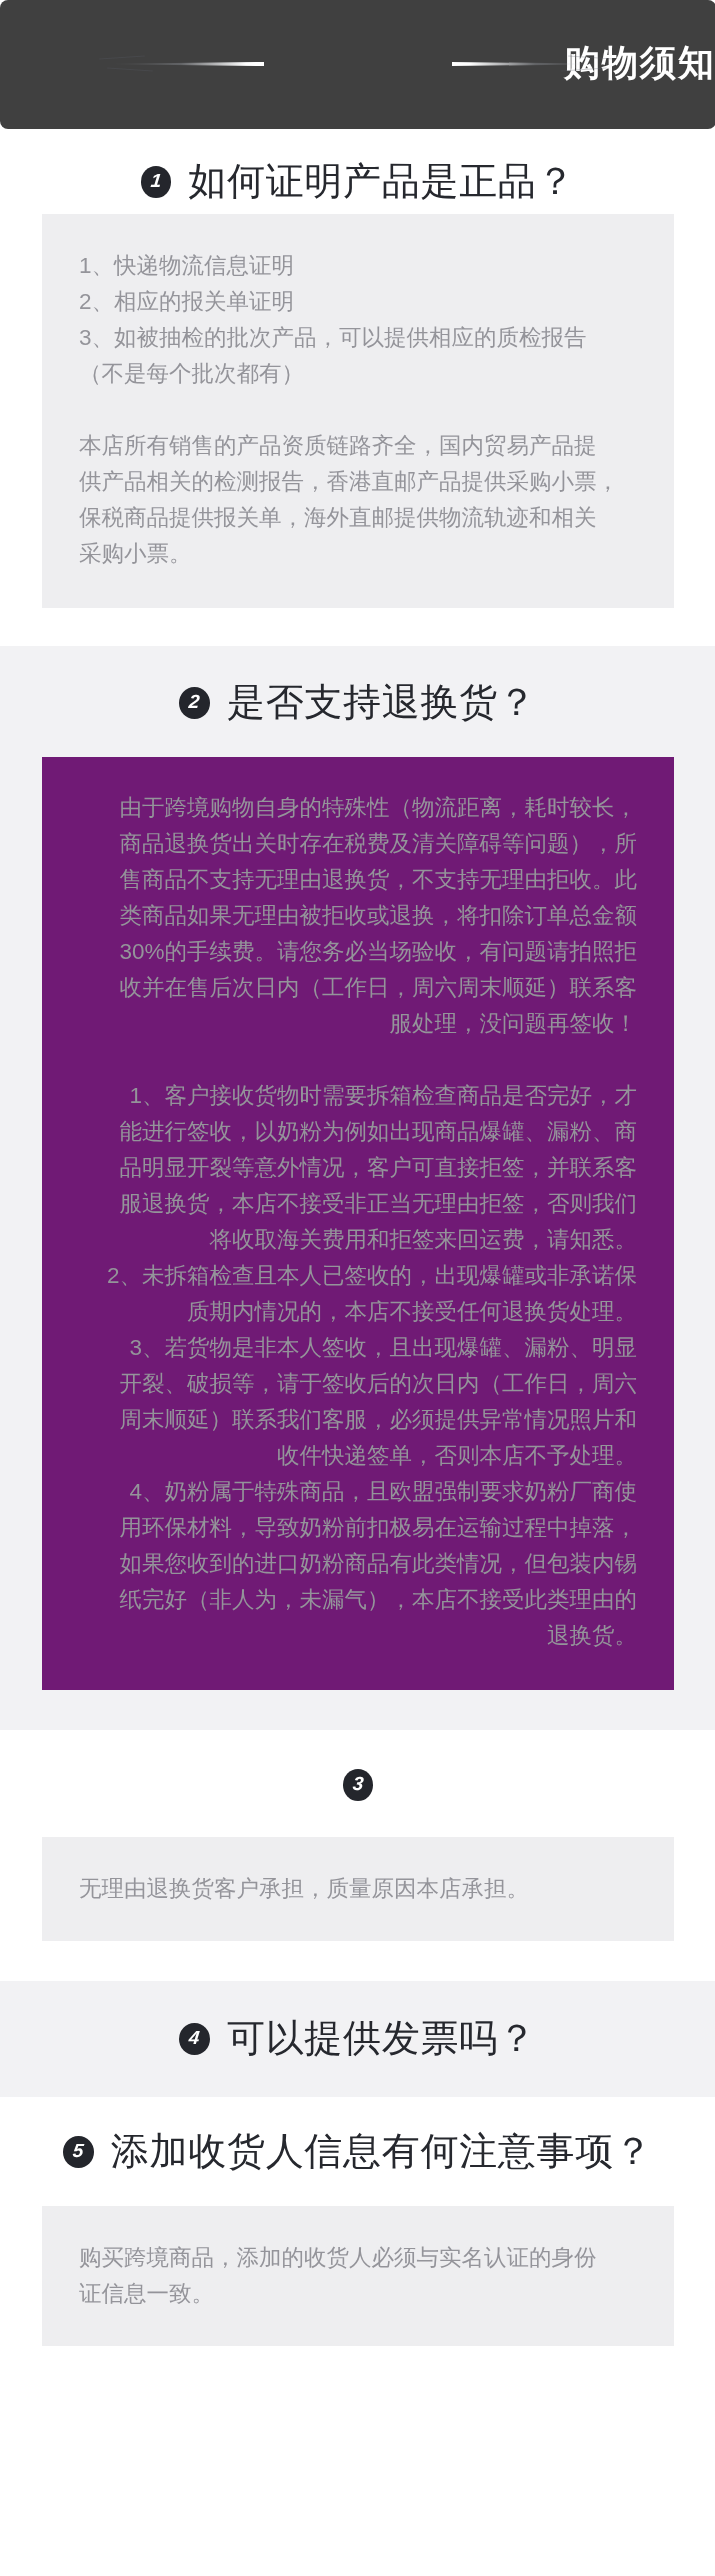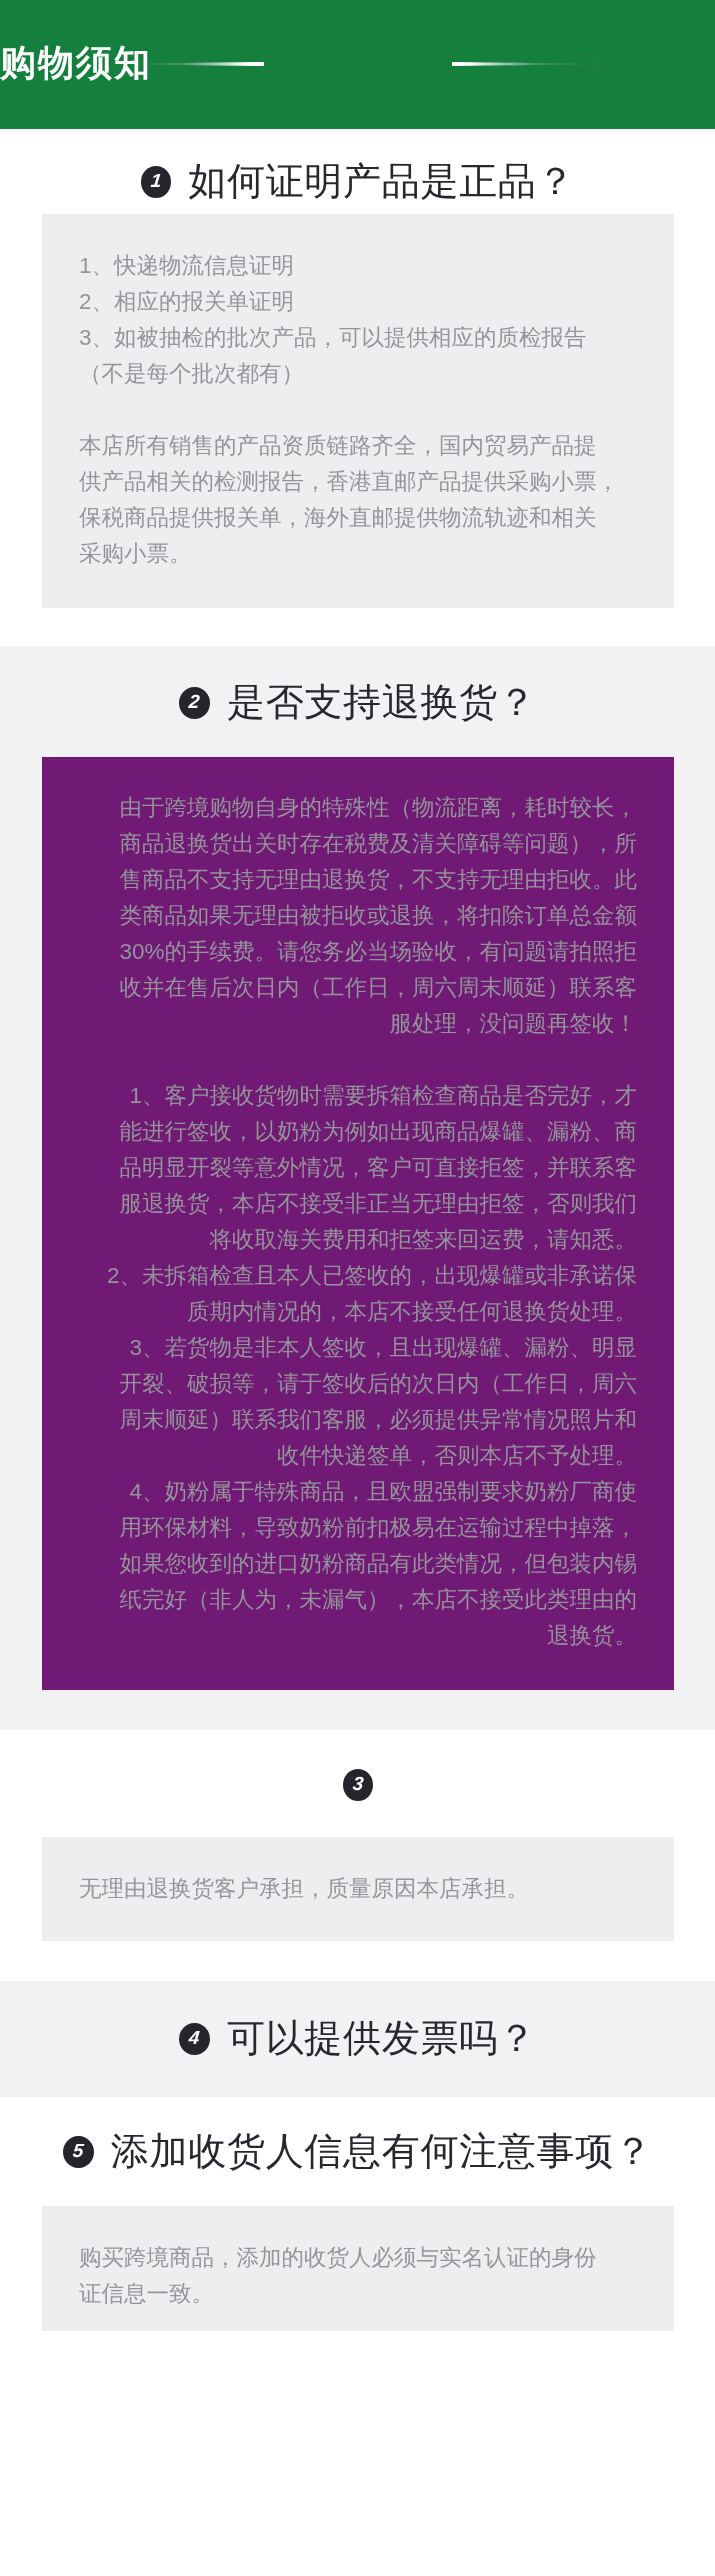--- a/index.html
+++ b/index.html
@@ -3,22 +3,22 @@
 <meta charset="utf-8">
 <style>
   html,body{margin:0;padding:0;background:#ffffff;}
   .page{
     width:716px;height:2576px;overflow:hidden;position:relative;
     background:#ffffff;
     font-family:"Liberation Sans","DejaVu Sans",sans-serif;
   }
   
   .header{
-    height:129px;background:#15803d;position:relative;
-    display:flex;align-items:center;justify-content:flex-start;
+    height:129px;background:#404040;position:relative;
+    display:flex;align-items:center;justify-content:flex-end;border-radius:8px;
   }
   .header-title{
     color:#ffffff;font-size:36px;font-weight:900;letter-spacing:2px;
     position:relative;top:-1.3px;
   }
   .flourish{position:absolute;top:62px;width:151px;height:4px;}
   .flourish-left{
     left:113px;
     background:linear-gradient(to right,rgba(255,255,255,0),rgba(185,190,200,0.28) 45%,#ffffff 88%);
     clip-path:polygon(0 42%,100% 0,100% 100%,0 58%);
@@ -59,21 +59,21 @@
   
   #s1 .q-heading{margin-top:36px;}
   #s1 .note-box{margin-top:16px;}
   #s2{margin-top:38px;padding-top:40px;padding-bottom:40px;}
   #s2 .note-box{margin-top:38px;padding:33px 37px 36px 37px;}
   #s3 .q-heading{margin-top:38px;}
   #s3 .note-box{margin-top:36px;padding:34px 22px 34px 37px;}
   #s4{margin-top:40px;padding-top:41px;padding-bottom:42px;}
   #s4 .note-box{margin-top:36px;padding:33px 37px 33px 37px;}
   #s5 .q-heading{margin-top:38px;}
-  #s5 .note-box{margin-top:38px;padding:34px 37px 19px 37px;}
+  #s5 .note-box{margin-top:38px;padding:34px 37px 34px 37px;}
   .bottom-spacer{height:41px;}
 </style>
 </head>
 <body>
 
 <div class="page">
 
   <div class="header">
     <div class="streak streak-l1"></div>
     <div class="streak streak-l2"></div>

